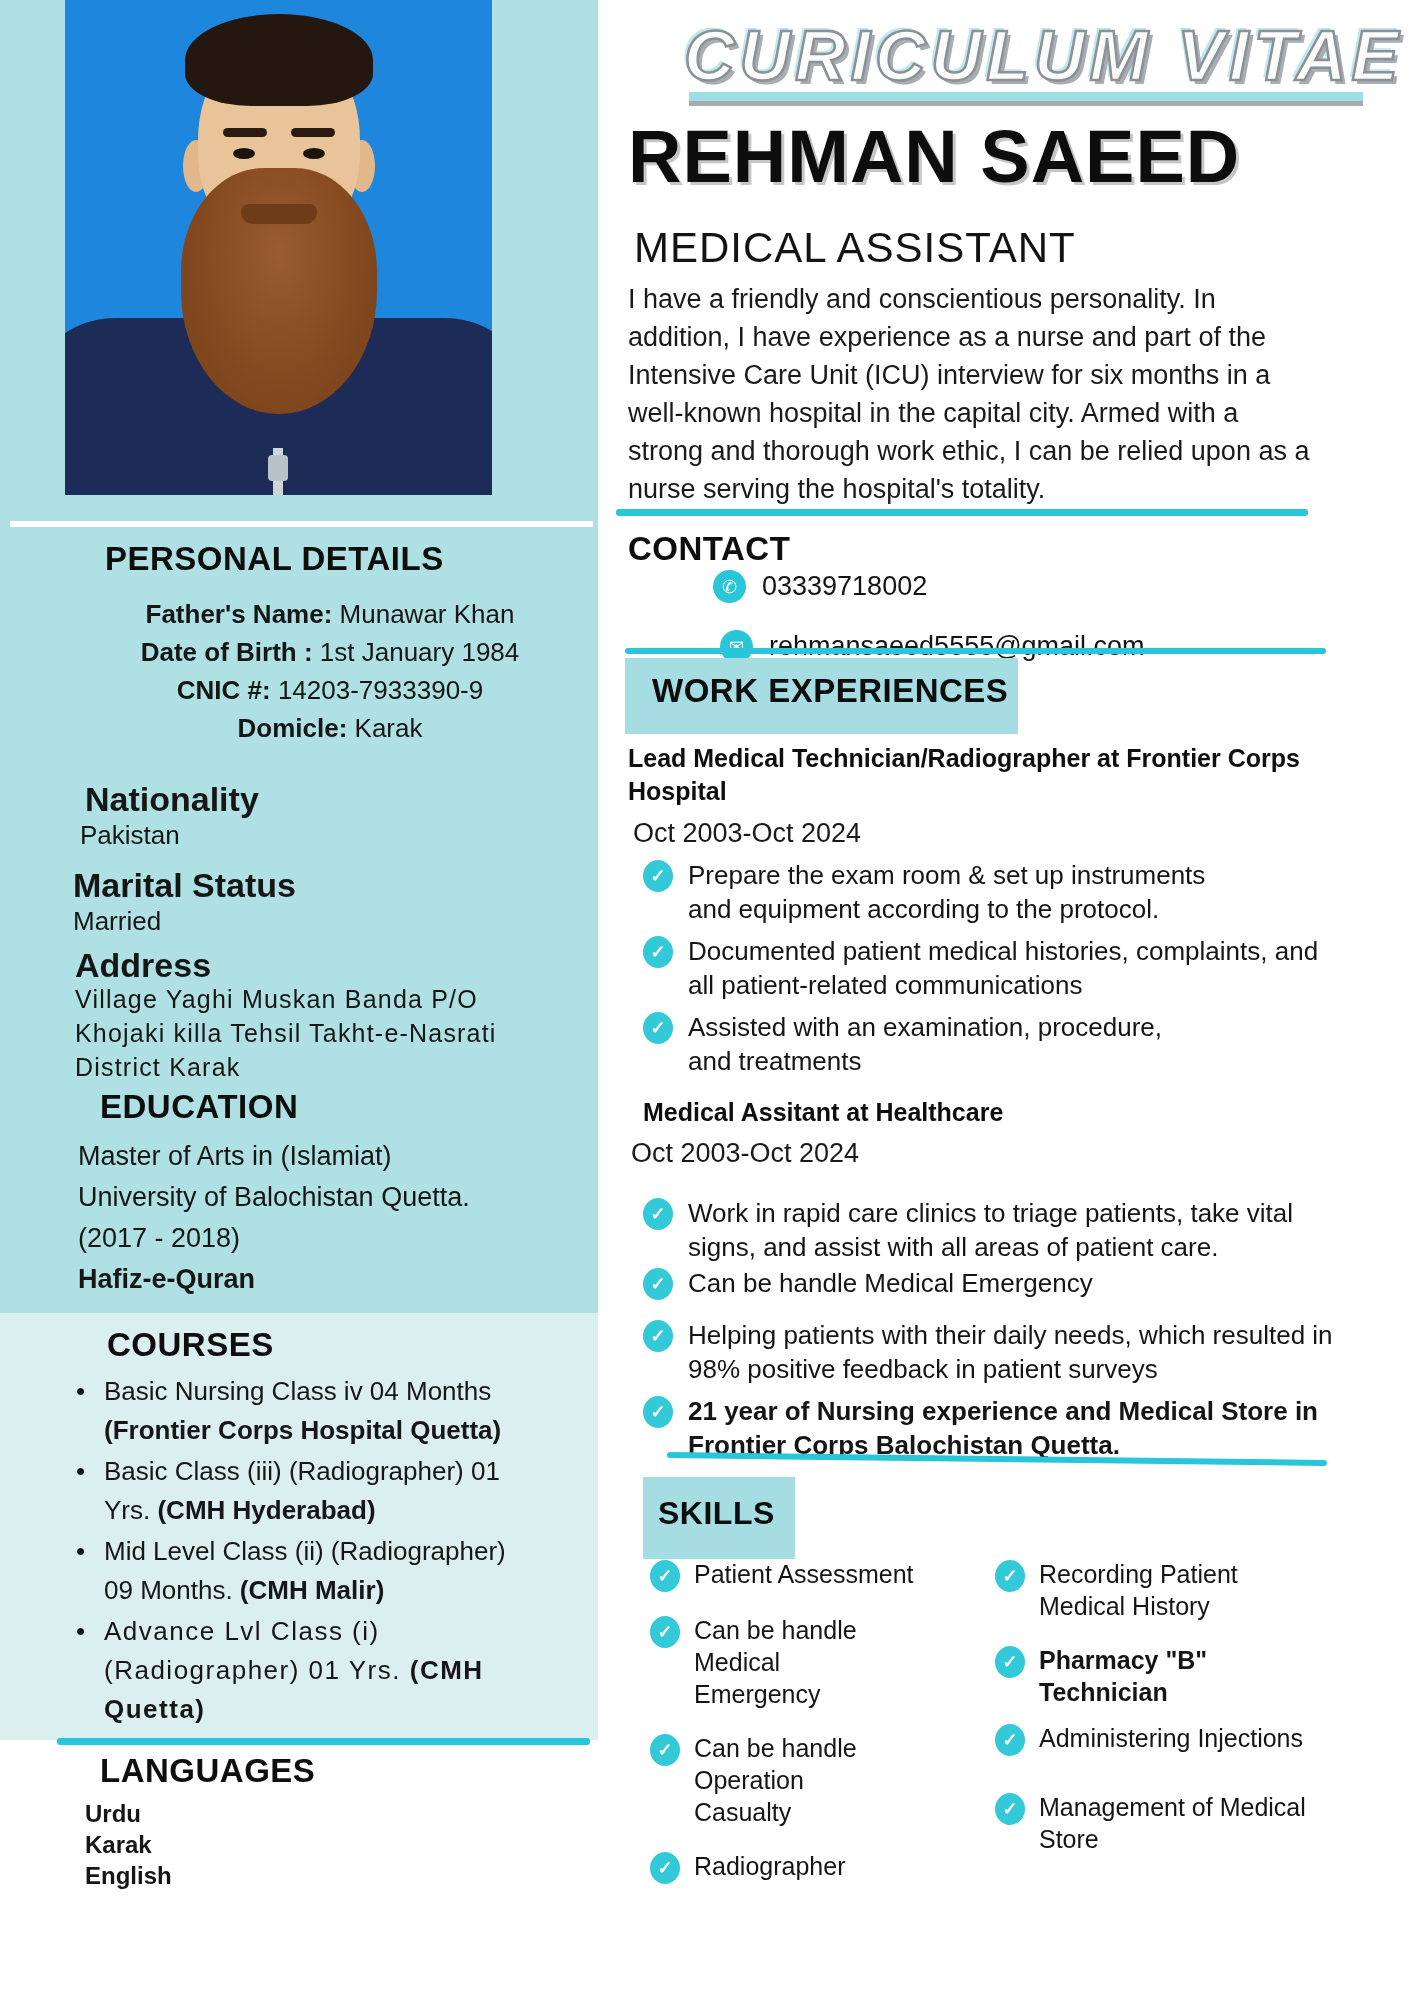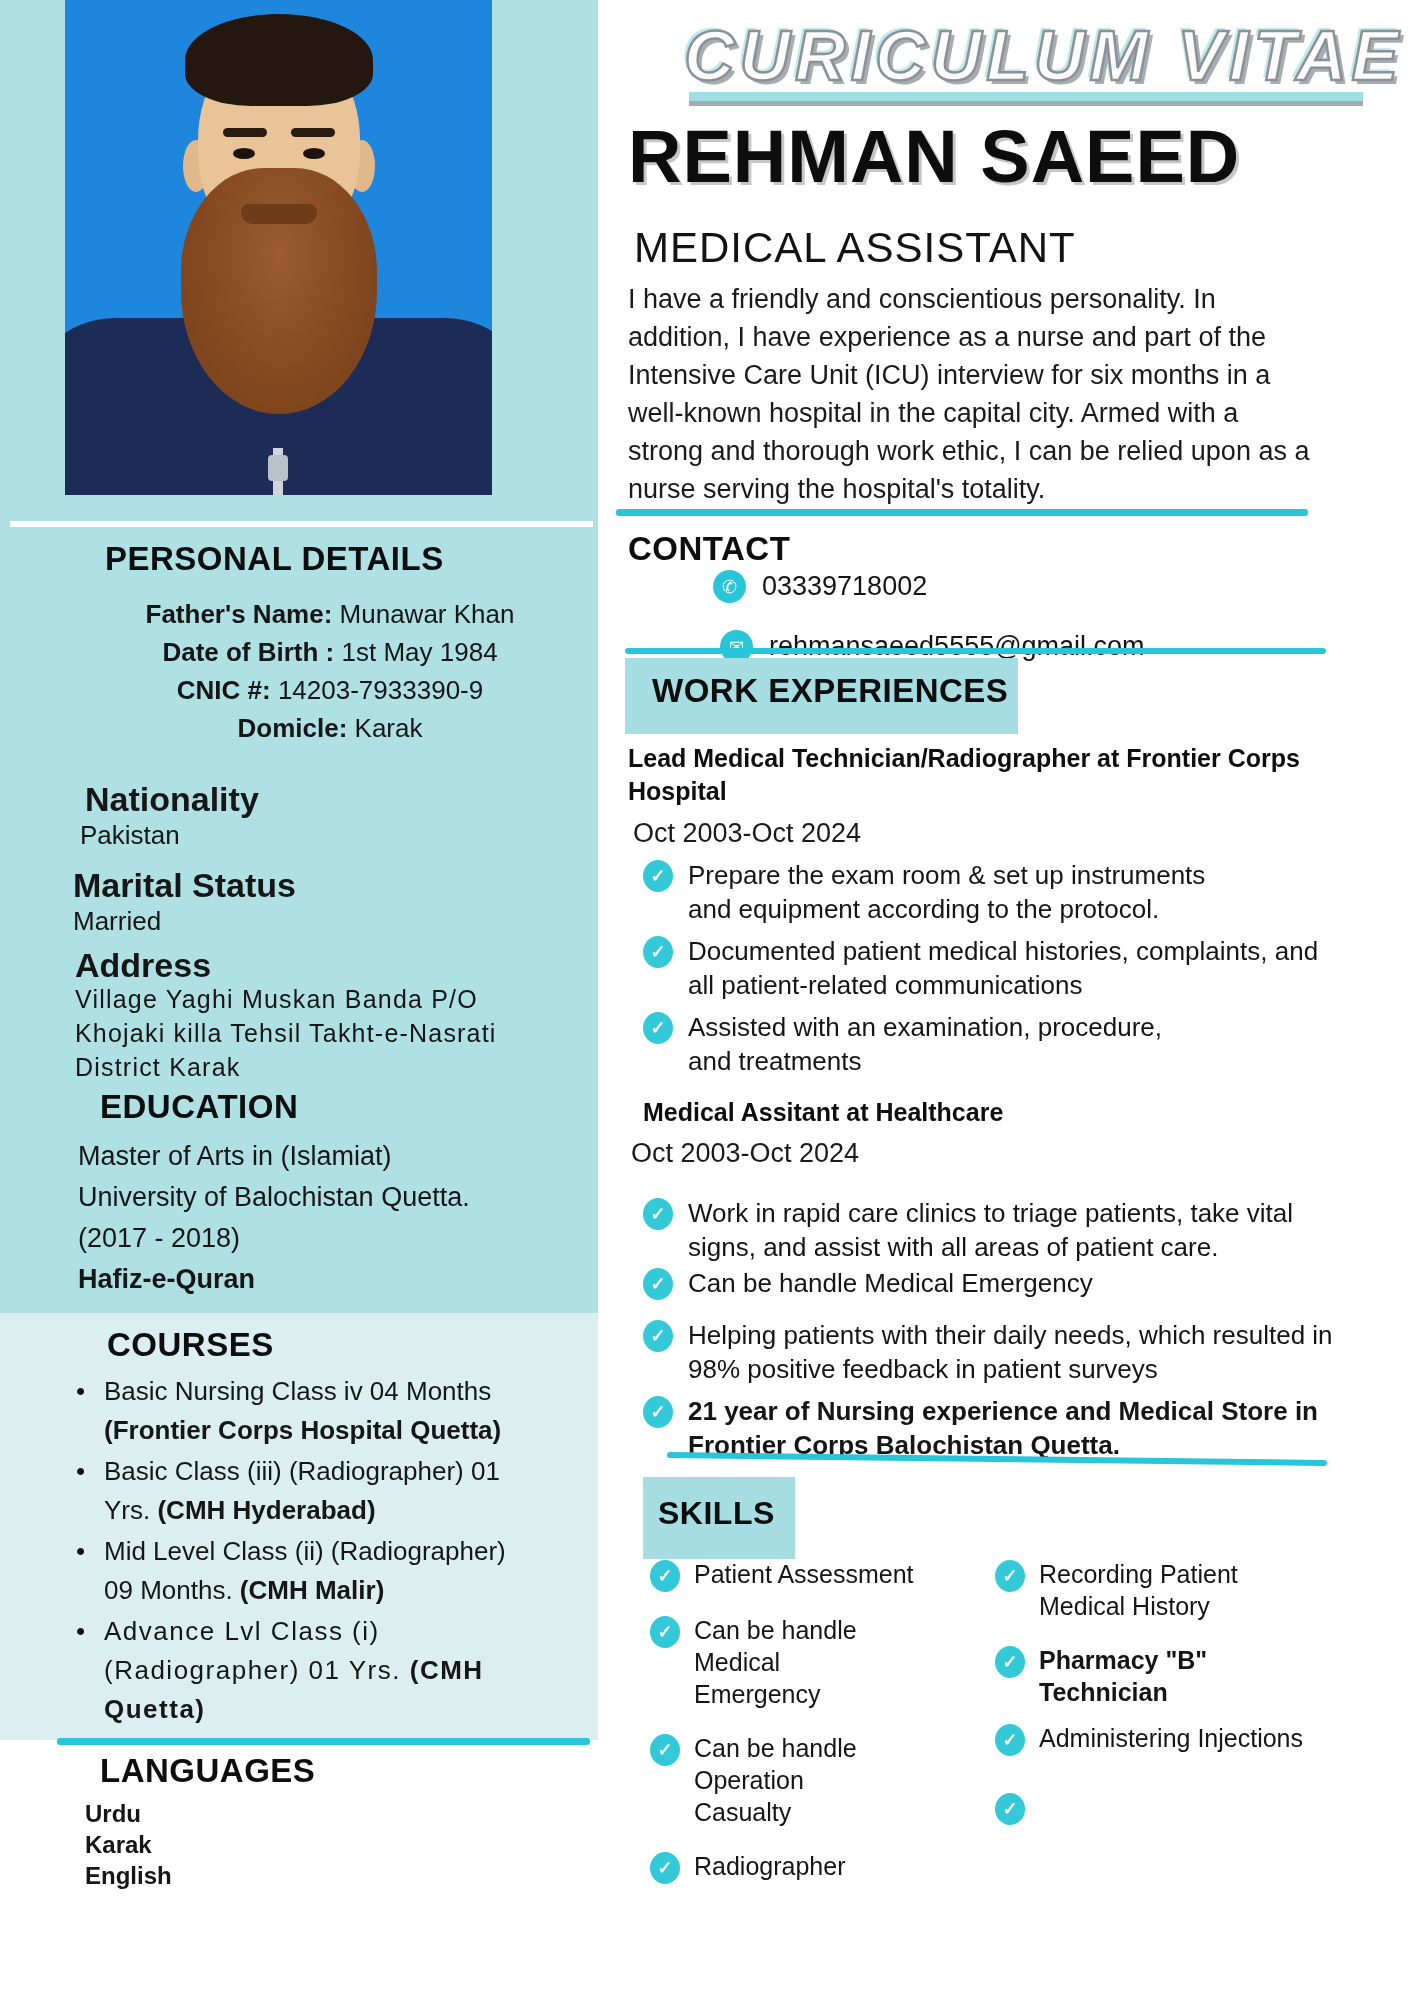--- a/index.html
+++ b/index.html
@@ -94,21 +94,21 @@
     <div class="ph-zip"></div>
     <div class="ph-pull"></div>
   </div>
 
   <div class="white-line" style="left:10px;top:521px;width:583px;height:6px;"></div>
 
   <div class="abs h" style="left:105px;top:540px;">PERSONAL DETAILS</div>
 
   <div class="abs" style="left:80px;top:595px;width:500px;">
     <div class="pd-row"><span class="b">Father's Name:</span><span> Munawar Khan</span></div>
-    <div class="pd-row"><span class="b">Date of Birth :</span><span> 1st May 1984</span></div>
+    <div class="pd-row"><span class="b">Date of Birth :</span><span> 1st January 1984</span></div>
     <div class="pd-row"><span class="b">CNIC #:</span><span> 14203-7933390-9</span></div>
     <div class="pd-row"><span class="b">Domicle:</span><span> Karak</span></div>
   </div>
 
   <div class="abs lbl" style="left:85px;top:780px;">Nationality</div>
   <div class="abs val" style="left:80px;top:820px;">Pakistan</div>
 
   <div class="abs lbl" style="left:73px;top:866px;">Marital Status</div>
   <div class="abs val" style="left:73px;top:906px;">Married</div>
 
@@ -231,16 +231,17 @@
     <div class="skill-item" style="margin-bottom:14px;">
       <span class="check">✓</span>
       <div class="btext b">Pharmacy "B" Technician</div>
     </div>
     <div class="skill-item" style="margin-bottom:35px;">
       <span class="check">✓</span>
       <div class="btext">Administering Injections</div>
     </div>
     <div class="skill-item">
       <span class="check">✓</span>
+      <div class="btext">Management of Medical Store</div>
     </div>
   </div>
 
 </div>
 
 </body></html>

